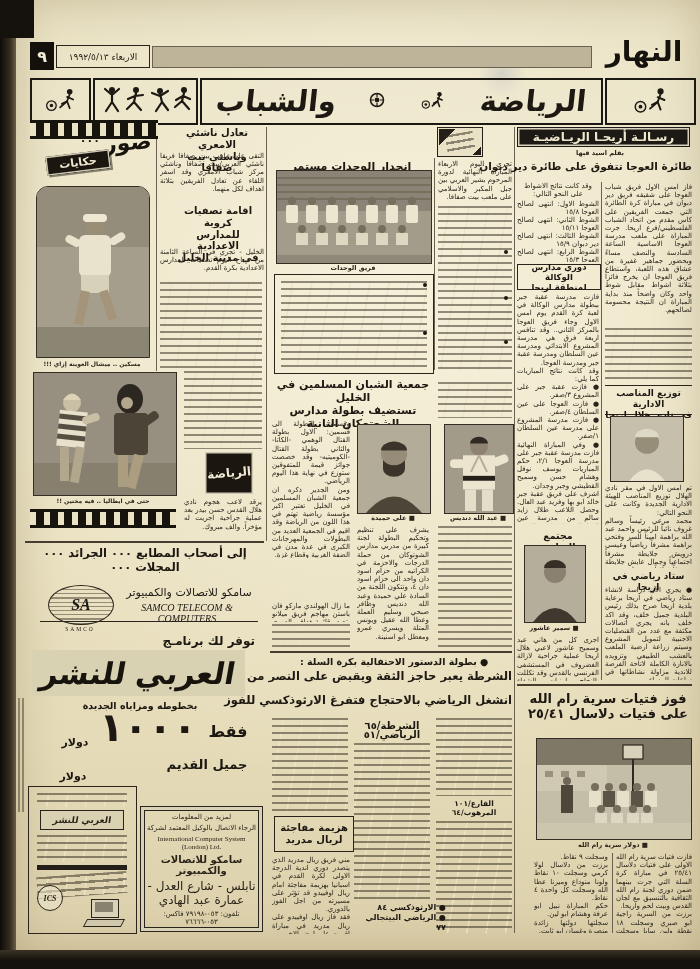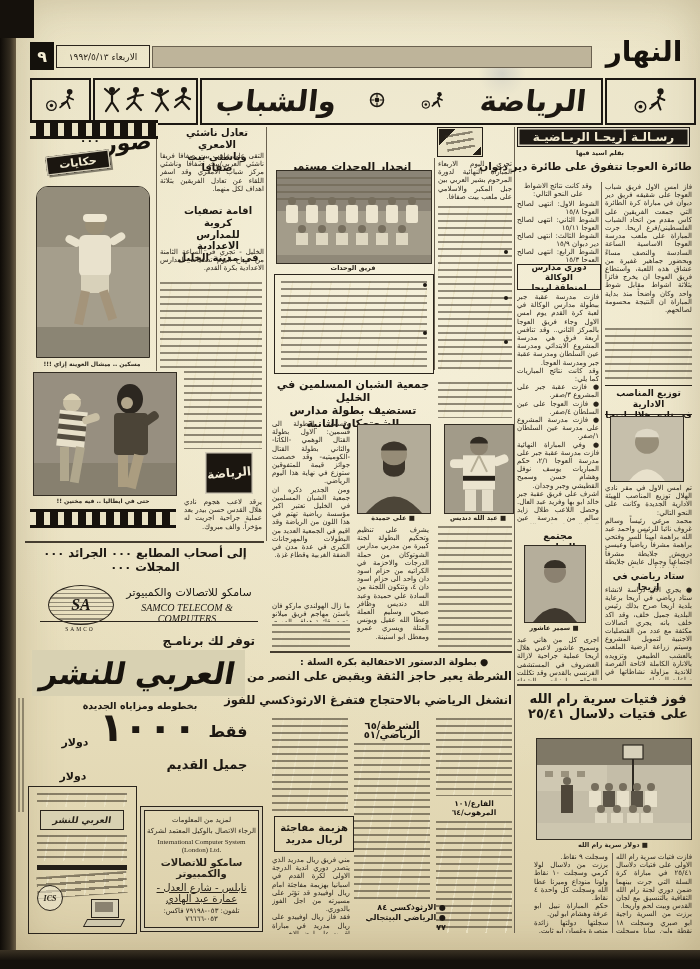--- a/index.html
+++ b/index.html
@@ -432,20 +432,20 @@
       <div class="abs" style="left:6px;top:0;width:26px;height:17px;border:1.5px solid #2a241c;background:#d9d2b8;"></div>
       <div class="abs" style="left:10px;top:3px;width:18px;height:10px;background:#8a8270;"></div>
       <div class="abs" style="left:0;top:20px;width:36px;height:6px;border:1px solid #2a241c;background:#cfc8ad;transform:skewX(-28deg);"></div>
     </div>
   </div>
   <div class="abs" style="left:140px;top:806px;width:123px;height:126px;border:1.5px solid #2a241c;box-shadow:inset 0 0 0 3px rgba(236,228,198,.9), inset 0 0 0 4px #2a241c;display:flex;flex-direction:column;align-items:center;justify-content:center;gap:3px;padding:6px;box-sizing:border-box;text-align:center;">
     <div style="font-size:7px;">لمزيد من المعلومات</div>
     <div style="font-size:7px;">الرجاء الاتصال بالوكيل المعتمد لشركة</div>
     <div class="en" style="font-size:7px;direction:ltr;">International Computer System (London) Ltd.</div>
     <div style="font-size:10px;font-weight:bold;">سامكو للاتصالات والكمبيوتر</div>
-    <div style="font-size:10px;text-decoration:underline;">نابلس - شارع العدل - عمارة عبد الهادي</div>
+    <div style="font-size:12px;">نابلس - شارع العدل - عمارة عبد الهادي</div>
     <div style="font-size:7px;">تلفون: ٠٥٣-٧٩١٩٨ فاكس: ٠٥٣-٧٦٦٦٦</div>
   </div>
 
   <div class="abs edgeL"></div>
   <div class="abs cornerTL"></div>
   <div class="abs edgeB"></div>
 </div>
 
 </body></html>

